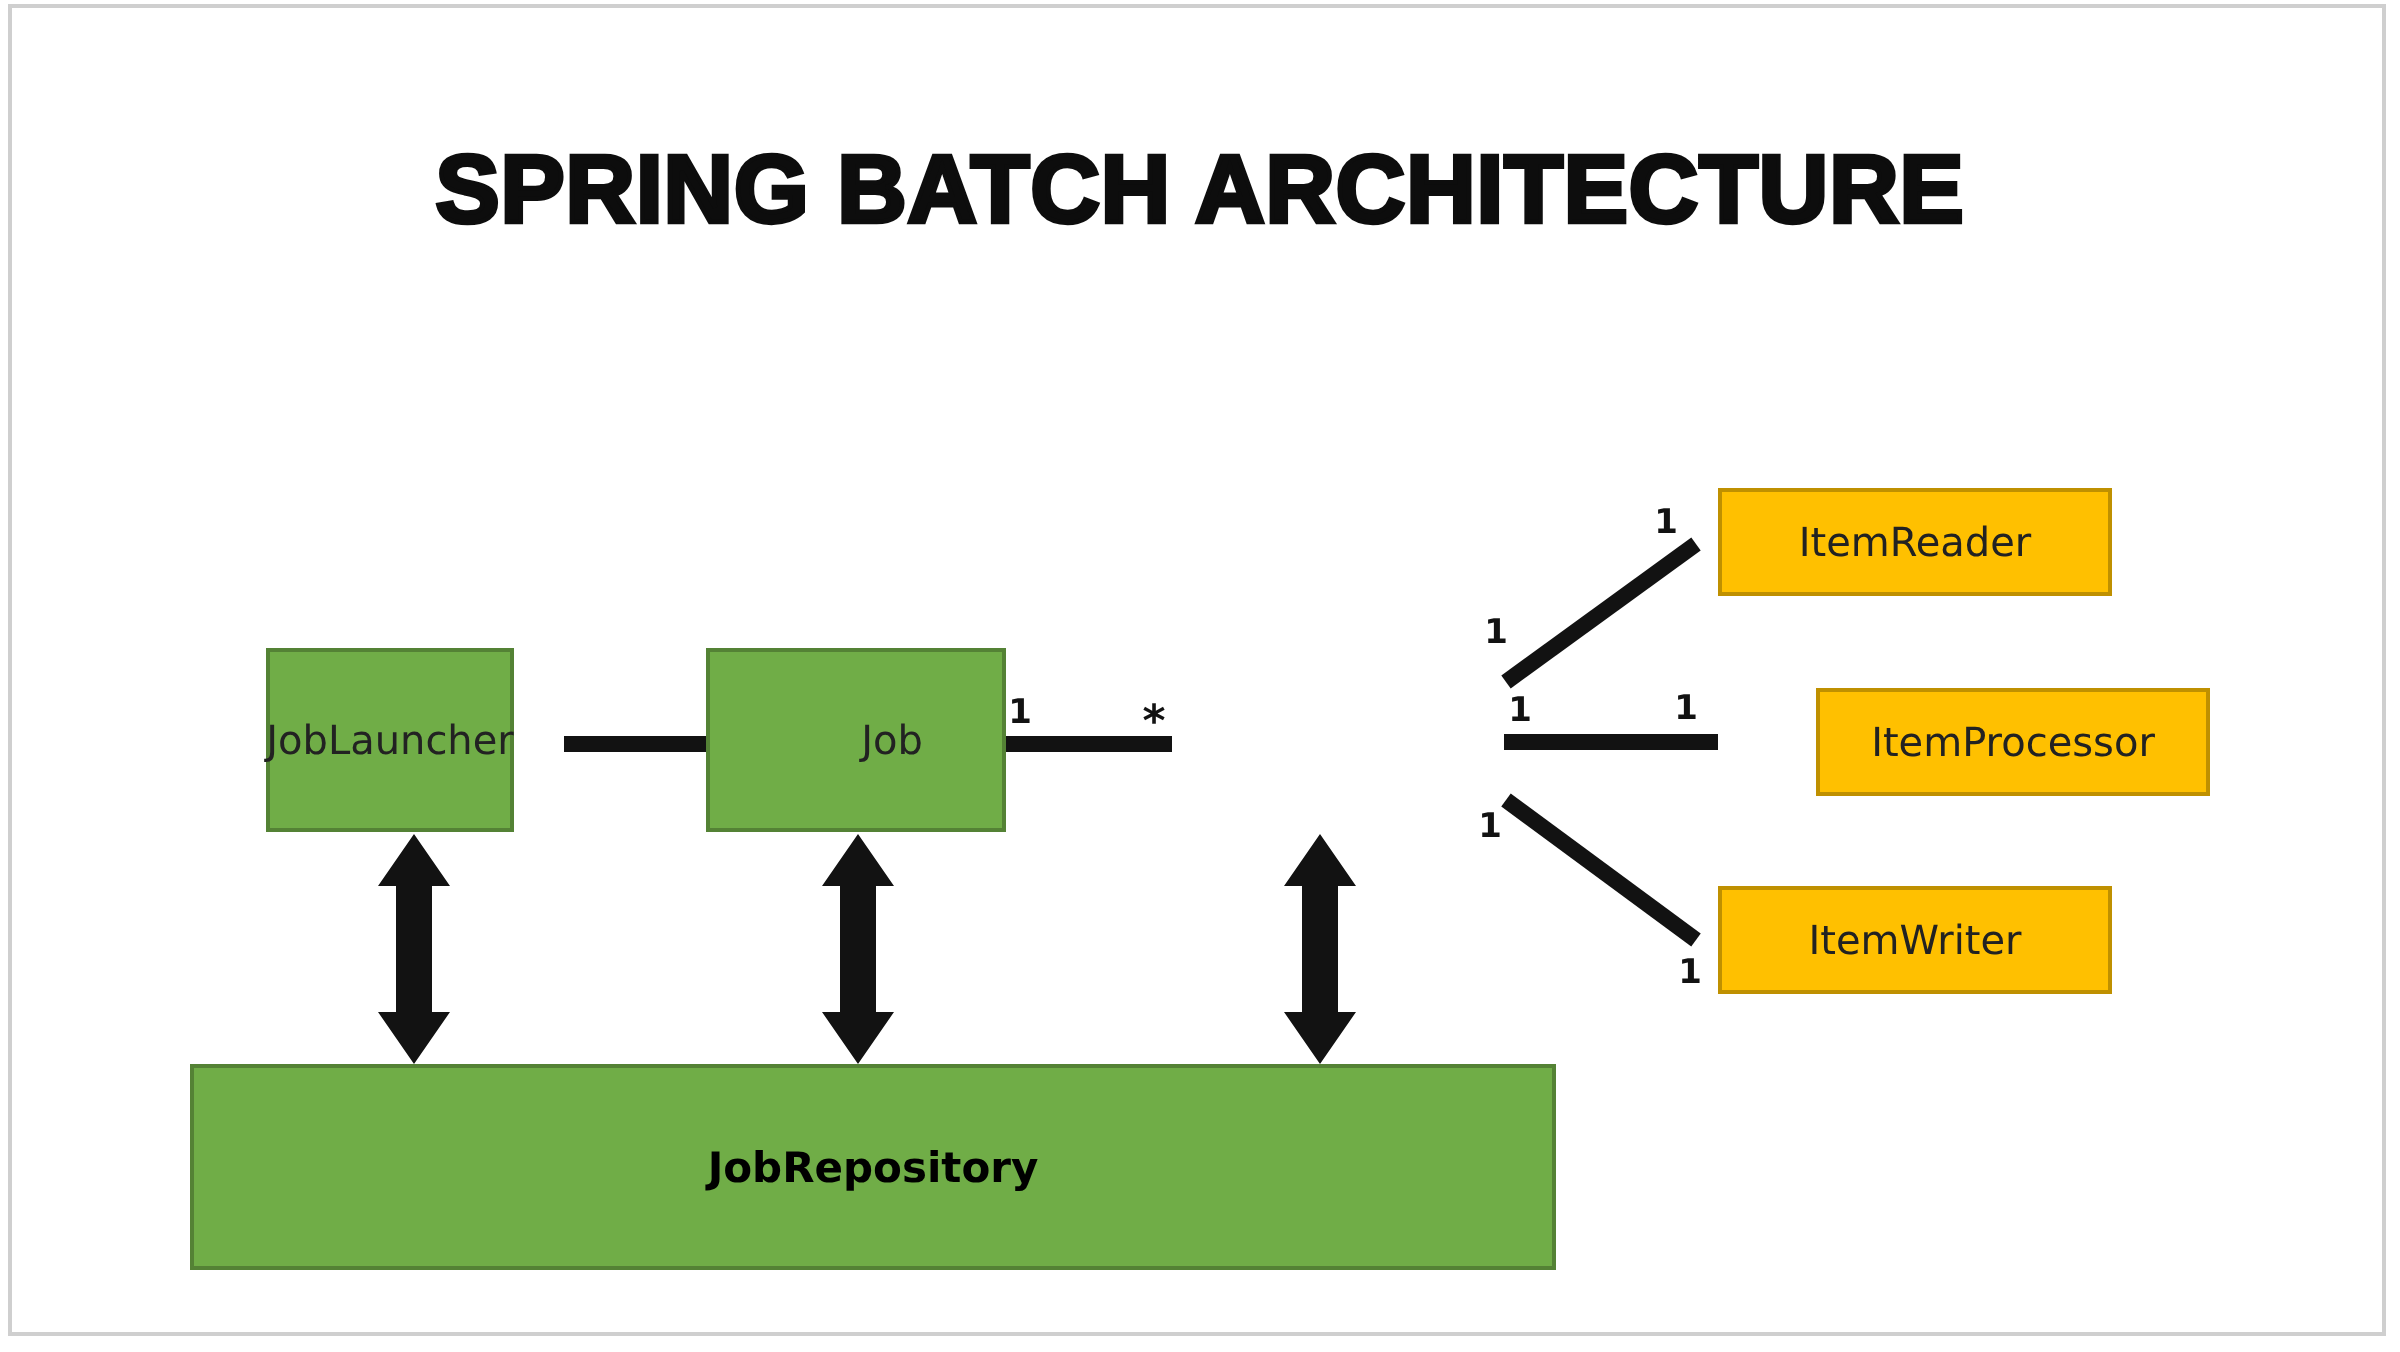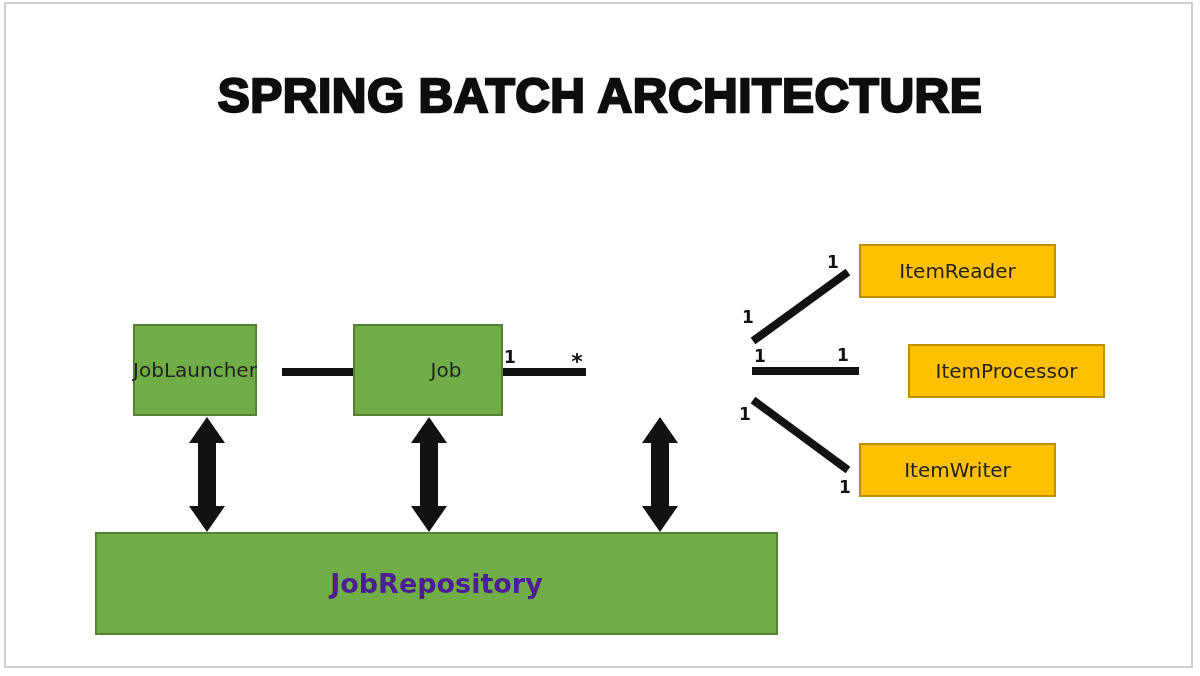--- a/index.html
+++ b/index.html
@@ -42,21 +42,21 @@
   }
   .node.orange{
     background:var(--orange-fill,#ffc000);
     border:2px solid var(--orange-border,#bf9000);
   }
   #node-job-launcher{left:133px;top:324px;width:124px;height:92px;}
   #node-job{left:353px;top:324px;width:150px;height:92px;padding-left:36px;}
   #node-step{left:586px;top:324px;width:149px;height:94px;}
   #node-job-repository{
     left:95px;top:532px;width:683px;height:103px;
-    font-weight:bold;font-size:27px;color:#4c1d95;
+    font-weight:bold;font-size:21px;color:#000000;
   }
   #node-item-reader{left:859px;top:244px;width:197px;height:54px;}
   #node-item-processor{left:908px;top:344px;width:197px;height:54px;}
   #node-item-writer{left:859px;top:443px;width:197px;height:54px;}
 
   svg.wires{position:absolute;left:0;top:0;pointer-events:none;}
   .edge{stroke:var(--line,#121212);stroke-width:8;stroke-linecap:butt;}
   .darrow{fill:var(--line,#121212);}
 
   .mult{

